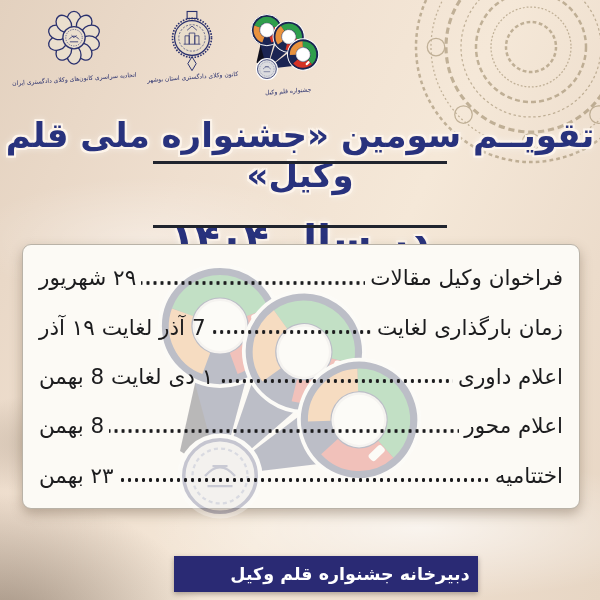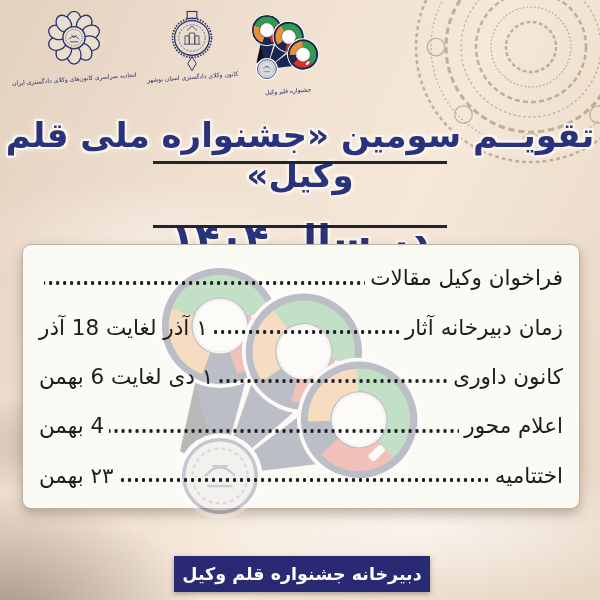--- a/index.html
+++ b/index.html
@@ -64,20 +64,21 @@
     background-image:radial-gradient(circle,#1c1c1e 1.7px,transparent 2px);
     background-size:7px 4px; background-repeat:repeat-x; background-position:center;
   }
 
   
   .banner{
     position:absolute; left:174px; top:556px; width:256px; height:36px;
     background:#2a2a74; color:#ffffff; text-align:center; line-height:36px;
     font-size:17.5px; font-weight:bold; direction:rtl;
     box-shadow:0 2px 5px rgba(40,30,20,.35);
+    padding-left:48px;
   }
 </style>
 </head>
 <body>
 
 <svg width="0" height="0" style="position:absolute">
   <defs>
     <symbol id="fan" viewBox="0 0 120 120">
 
       <path d="M10,84 L22,30 L34,58 L26,94 Z" fill="#10101e"></path>
@@ -203,35 +204,36 @@
     <div class="rule bottom"></div>
 
     <div class="box">
       <svg class="watermark" width="300" height="300" viewBox="0 0 120 120">
         <use href="#fan"></use>
       </svg>
       <div class="rows">
         <div class="row">
           <span class="label">فراخوان وکیل مقالات</span>
           <span class="leader"></span>
-        </div>
-        <div class="row">
-          <span class="label">زمان دبیرخانه آثار</span>
-          <span class="leader"></span>
-          <span class="value">۱ آذر لغایت 18 آذر</span>
-        </div>
-        <div class="row">
-          <span class="label">کانون داوری</span>
-          <span class="leader"></span>
-          <span class="value">۱ دی لغایت 6 بهمن</span>
+          <span class="value">۲۹ شهریور</span>
+        </div>
+        <div class="row">
+          <span class="label">زمان بارگذاری لغایت</span>
+          <span class="leader"></span>
+          <span class="value">7 آذر لغایت ۱۹ آذر</span>
+        </div>
+        <div class="row">
+          <span class="label">اعلام داوری</span>
+          <span class="leader"></span>
+          <span class="value">۱ دی لغایت 8 بهمن</span>
         </div>
         <div class="row">
           <span class="label">اعلام محور</span>
           <span class="leader"></span>
-          <span class="value">4 بهمن</span>
+          <span class="value">8 بهمن</span>
         </div>
         <div class="row">
           <span class="label">اختتامیه</span>
           <span class="leader"></span>
           <span class="value">۲۳ بهمن</span>
         </div>
       </div>
     </div>
 
     <div class="banner">دبیرخانه جشنواره قلم وکیل</div>

